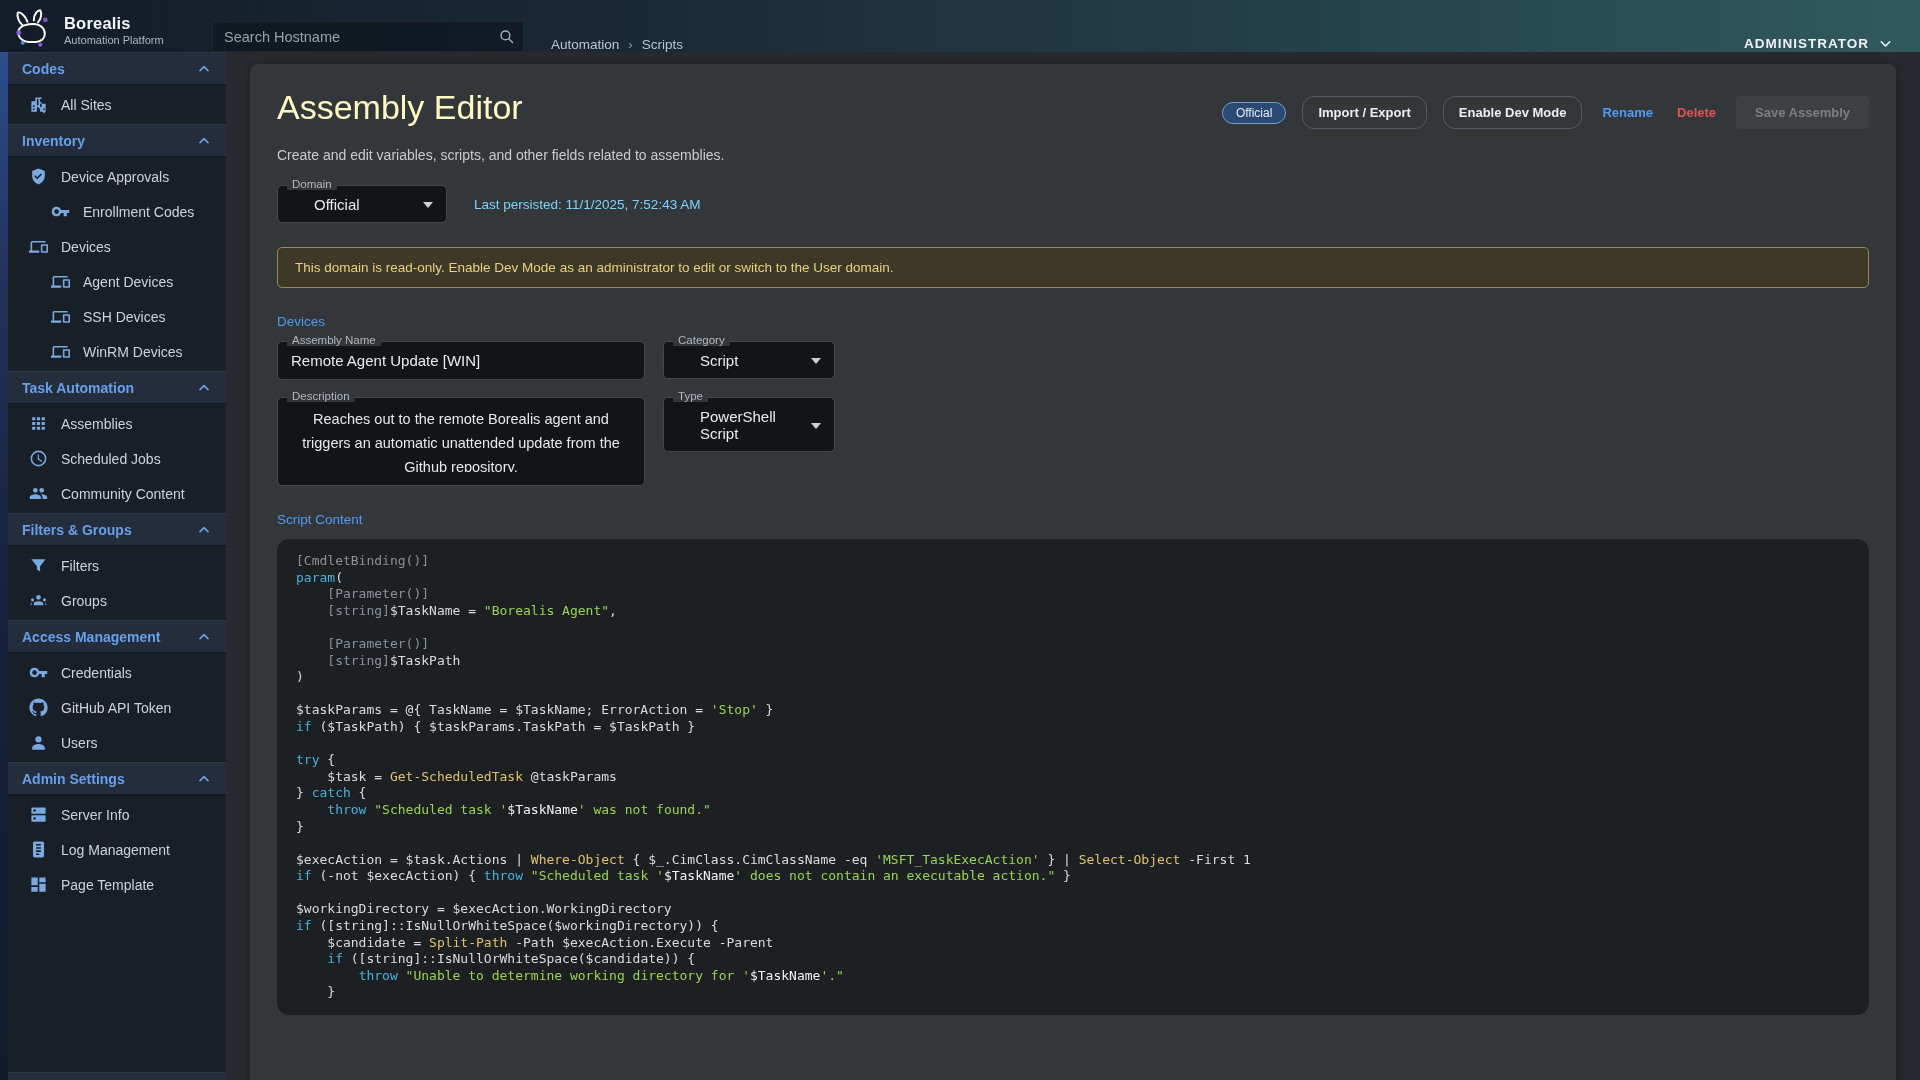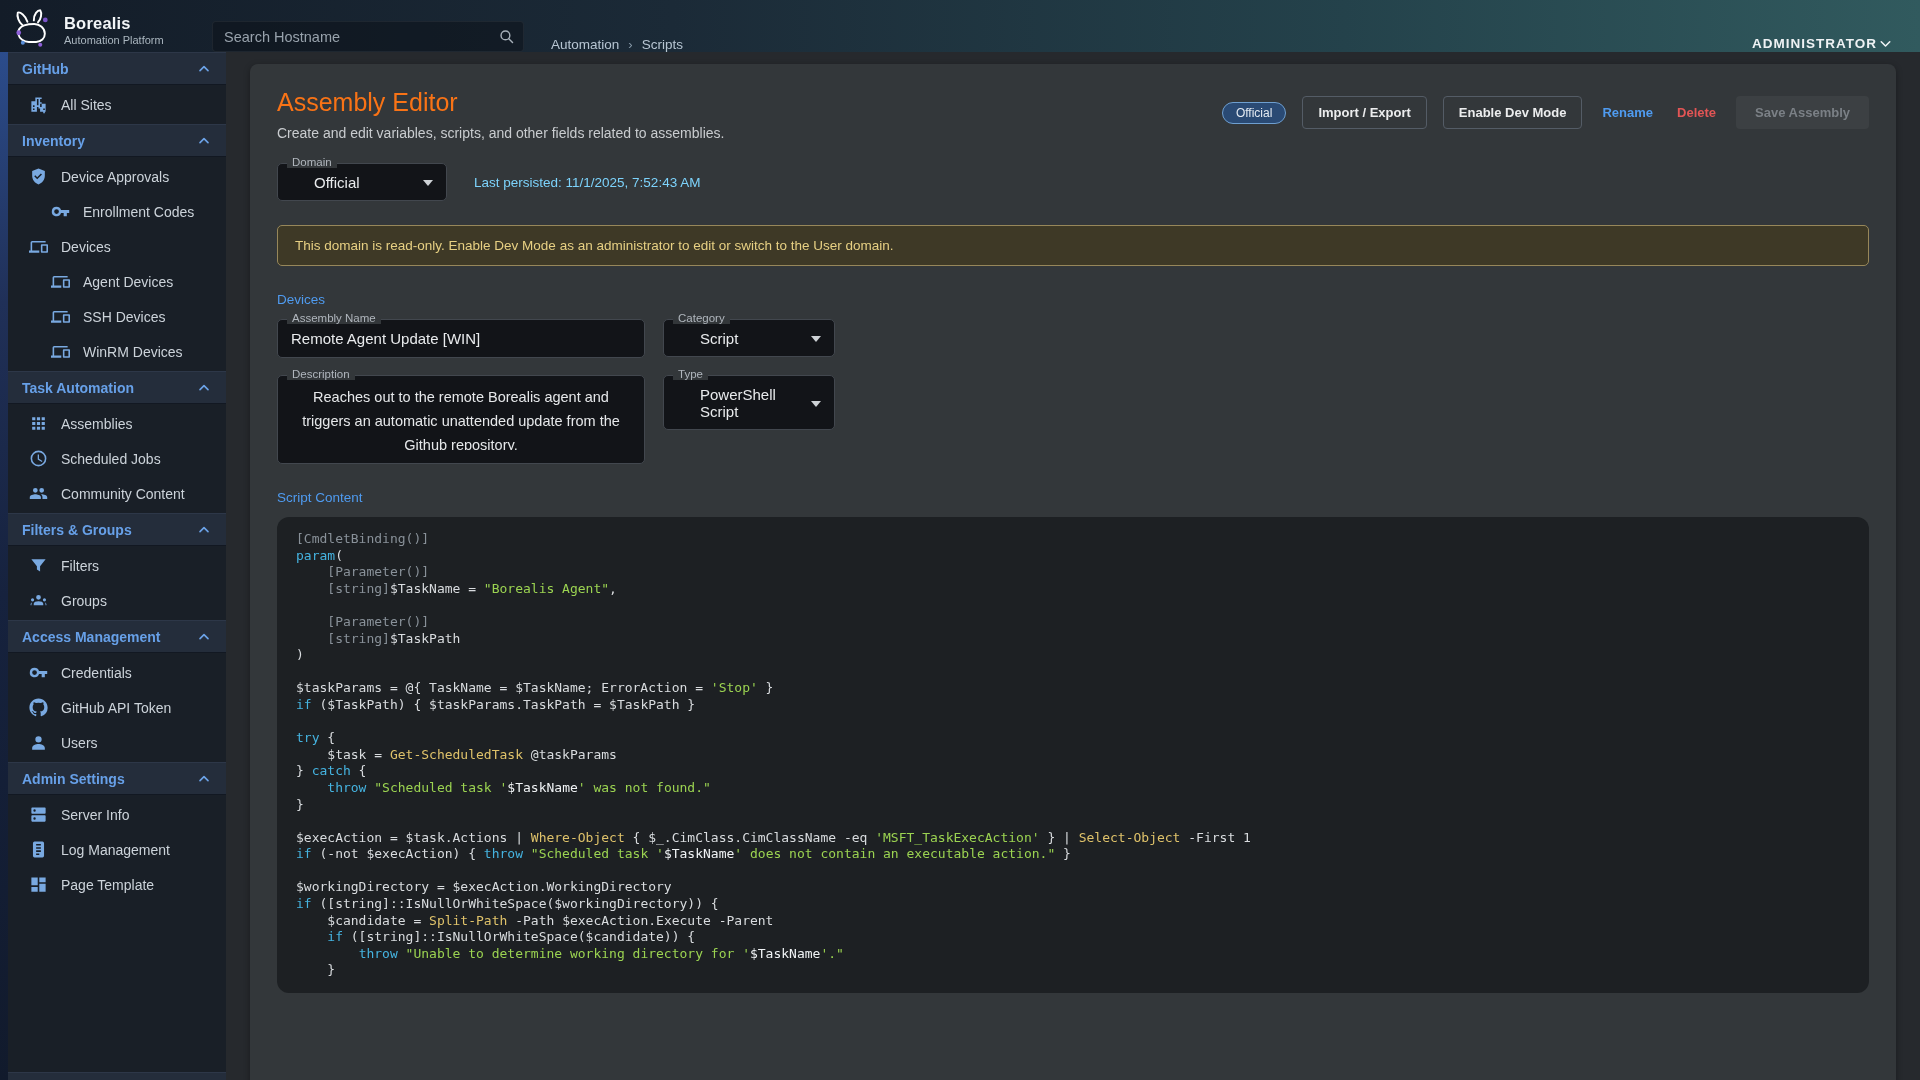--- a/index.html
+++ b/index.html
@@ -25,21 +25,21 @@
     border:1px solid rgba(255,255,255,.06); border-radius:4px;
     color:#dfe3e6; font-size:14.5px; padding:0 34px 0 11px; outline:none;
     font-family:"Liberation Sans", sans-serif;
   }
   .search input::placeholder { color:#98a2ac; }
   .search-icon { position:absolute; right:9px; top:7px; width:17px; height:17px; cursor:pointer; }
   .breadcrumb { display:flex; align-items:center; gap:9px; margin-left:27px; font-size:13.5px; color:#b7c5d2; }
   .breadcrumb .crumb { cursor:pointer; }
   .crumb-sep { color:#8699a7; font-size:13px; }
   .tb-spacer { flex:1; }
-  .user-menu { display:flex; align-items:center; cursor:pointer; color:#eef2f4;
+  .user-menu { display:flex; align-items:center; gap:8px; cursor:pointer; color:#eef2f4;
     font-size:13.5px; font-weight:bold; letter-spacing:1px; }
   
   .body-row { display:flex; height:1028px; }
   .sidebar { width:226px; position:relative; padding-left:8px; background:transparent; flex:none; }
   .sidebar-inner { background:#191f27; min-height:100%; position:relative; }
   .side-header {
     background:#242d3b; border-top:1px solid #2d3748; border-bottom:1px solid #121822;
     color:#67a0e8; font-weight:bold; font-size:14px;
     padding:0 14px; height:33px; display:flex; align-items:center; justify-content:space-between;
     cursor:pointer;
@@ -49,26 +49,26 @@
     color:#ccd3da; font-size:14px; cursor:pointer; }
   .side-item.indent { padding-left:43px; }
   .it-icon { width:19px; height:19px; fill:#79a9e1; flex:none; }
   .chev { width:16px; height:16px; }
   .side-footer-strip { position:absolute; left:0; right:0; bottom:0; height:8px; background:#242d3b; border-top:1px solid #2d3748; }
   
   .content { flex:1; background:#26292d; padding:12px 24px 0 24px; overflow:hidden; }
   .panel { background:#33373a; border-radius:8px; padding:24px 27px 40px 27px; min-height:1100px;
     box-shadow:0 2px 6px rgba(0,0,0,.35); }
   .panel-head { display:flex; justify-content:space-between; align-items:flex-start; }
-  .page-title { color:#f97316; font-size:25px; font-weight:400; margin-bottom:8px; }
+  .page-title { color:#fef9c3; font-size:34px; font-weight:400; margin-bottom:20px; }
   .page-sub { color:#c9cccf; font-size:14px; }
   .actions { display:flex; align-items:center; gap:16px; padding-top:8px; }
   .badge { background:#2a4a74; border:1px solid #6e9fd0; border-radius:12px; color:#e2e9f1;
     font-size:12px; padding:3px 13px; }
-  .btn-outline { background:transparent; border:1px solid #545c66; border-radius:4px;
+  .btn-outline { background:transparent; border:1px solid #545c66; border-radius:12px;
     color:#ecedee; font-size:13px; font-weight:bold; padding:8px 15px; cursor:pointer;
     font-family:"Liberation Sans", sans-serif; }
   .btn-text { background:none; border:none; font-size:13px; font-weight:bold; cursor:pointer;
     font-family:"Liberation Sans", sans-serif; padding:6px 4px; }
   .btn-text.blue { color:#4f9bf0; }
   .btn-text.red  { color:#e25555; }
   .btn-disabled { background:#3c4043; border:none; border-radius:4px; color:#7b8086;
     font-size:13px; font-weight:bold; padding:9px 19px; cursor:default;
     font-family:"Liberation Sans", sans-serif; }
   
@@ -146,21 +146,21 @@
       <path d="M6 9.5l6 6 6-6" fill="none" stroke="#eef2f4" stroke-width="2.2" stroke-linecap="round" stroke-linejoin="round"></path>
     </svg>
   </div>
 </header>
 
 <div class="body-row">
   <aside class="sidebar">
     <div class="sidebar-inner" id="sidebar">
 
     <div class="side-header">
-          <span class="sh-label">GitHub</span>
+          <span class="sh-label">Codes</span>
           <svg class="chev" viewBox="0 0 24 24">
             <path d="M6 14.5l6-6 6 6" fill="none" stroke="#6ca3e8" stroke-width="2.4" stroke-linecap="round" stroke-linejoin="round"></path>
           </svg>
         </div>
         <div class="side-items">
           <div class="side-item">
             <svg class="it-icon" viewBox="0 0 24 24">
               <path d="M3 21V8h5V3h8v8h5v10h-7v-4h-4v4H3zm2-2h2v-2H5v2zm0-4h2v-2H5v2zm5 2h2v-2h-2v2zm0-4h2V9h-2v2zm0-4h2V5h-2v2zm4 6h2V9h-2v2zm0-4h2V5h-2v2zm4 12h2v-2h-2v2zm0-4h2v-2h-2v2z"></path>
             </svg>
             <span class="si-label">All Sites</span>

